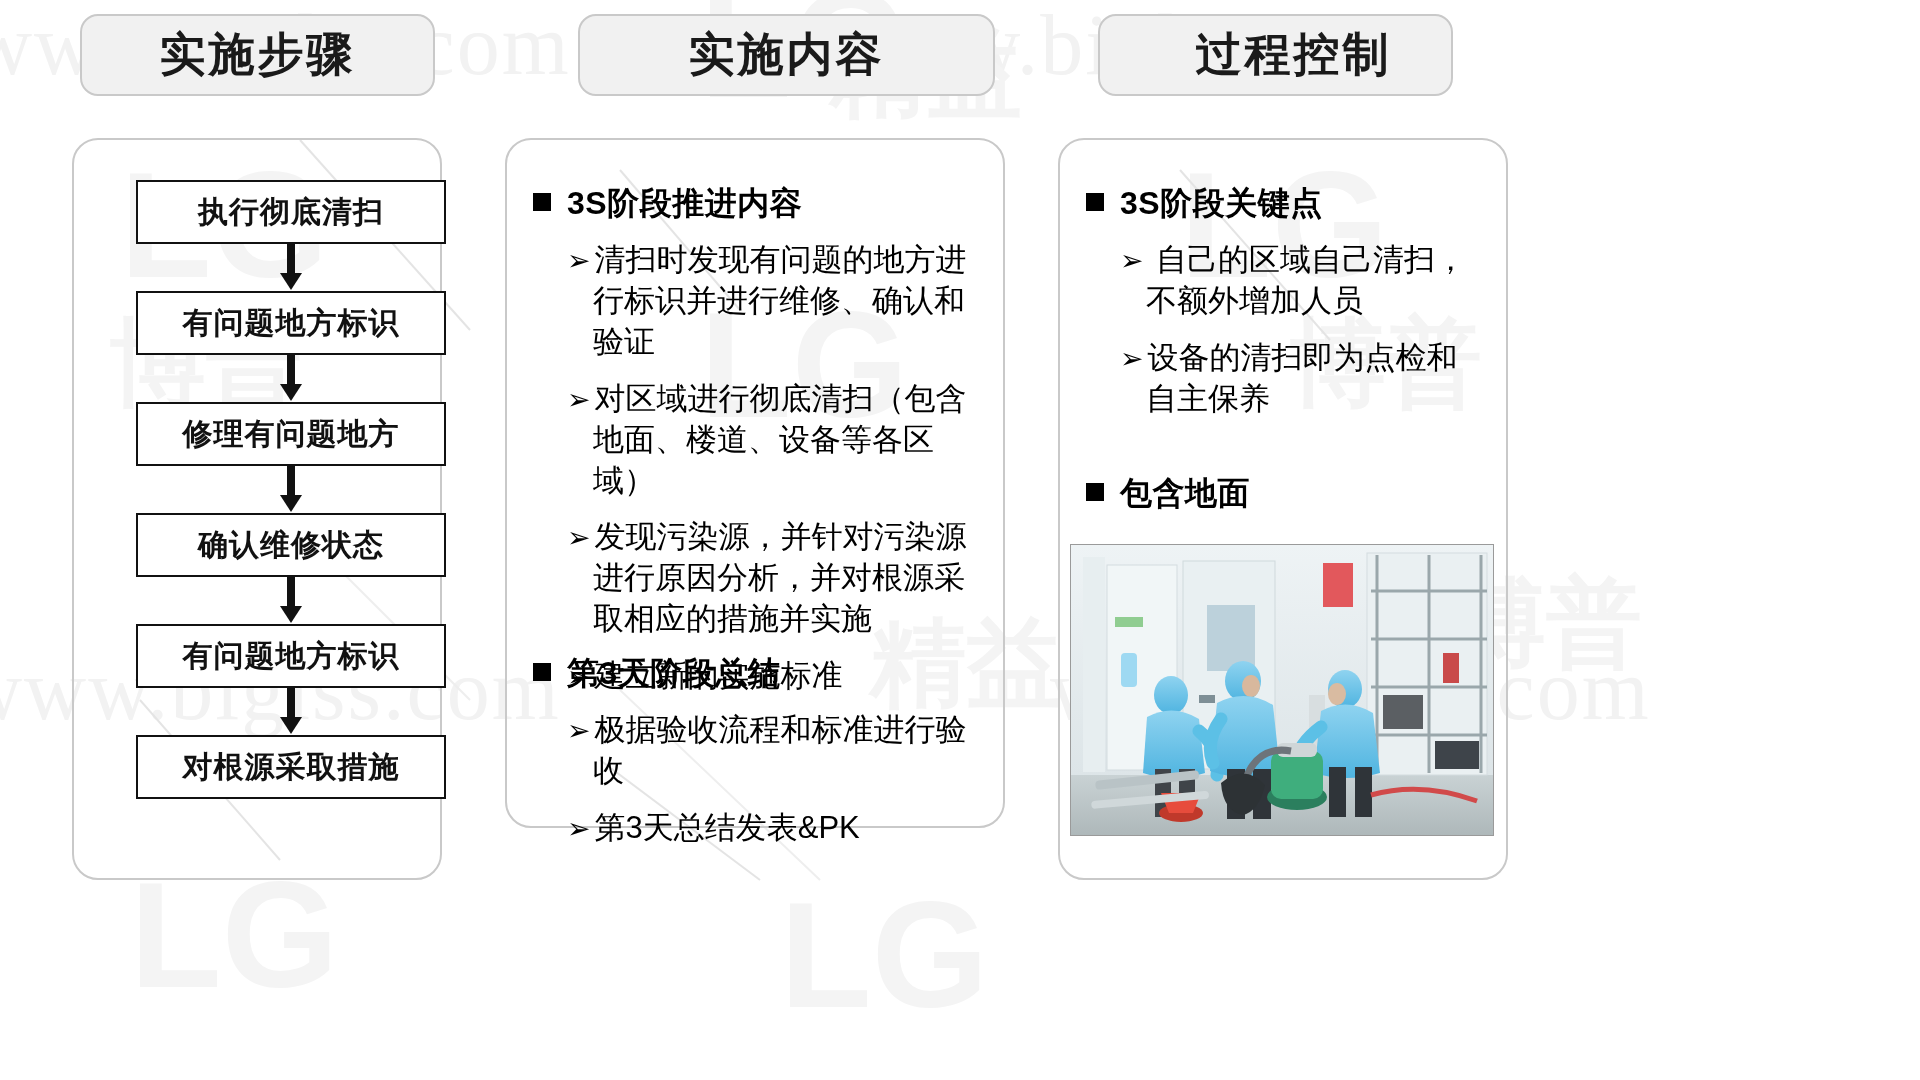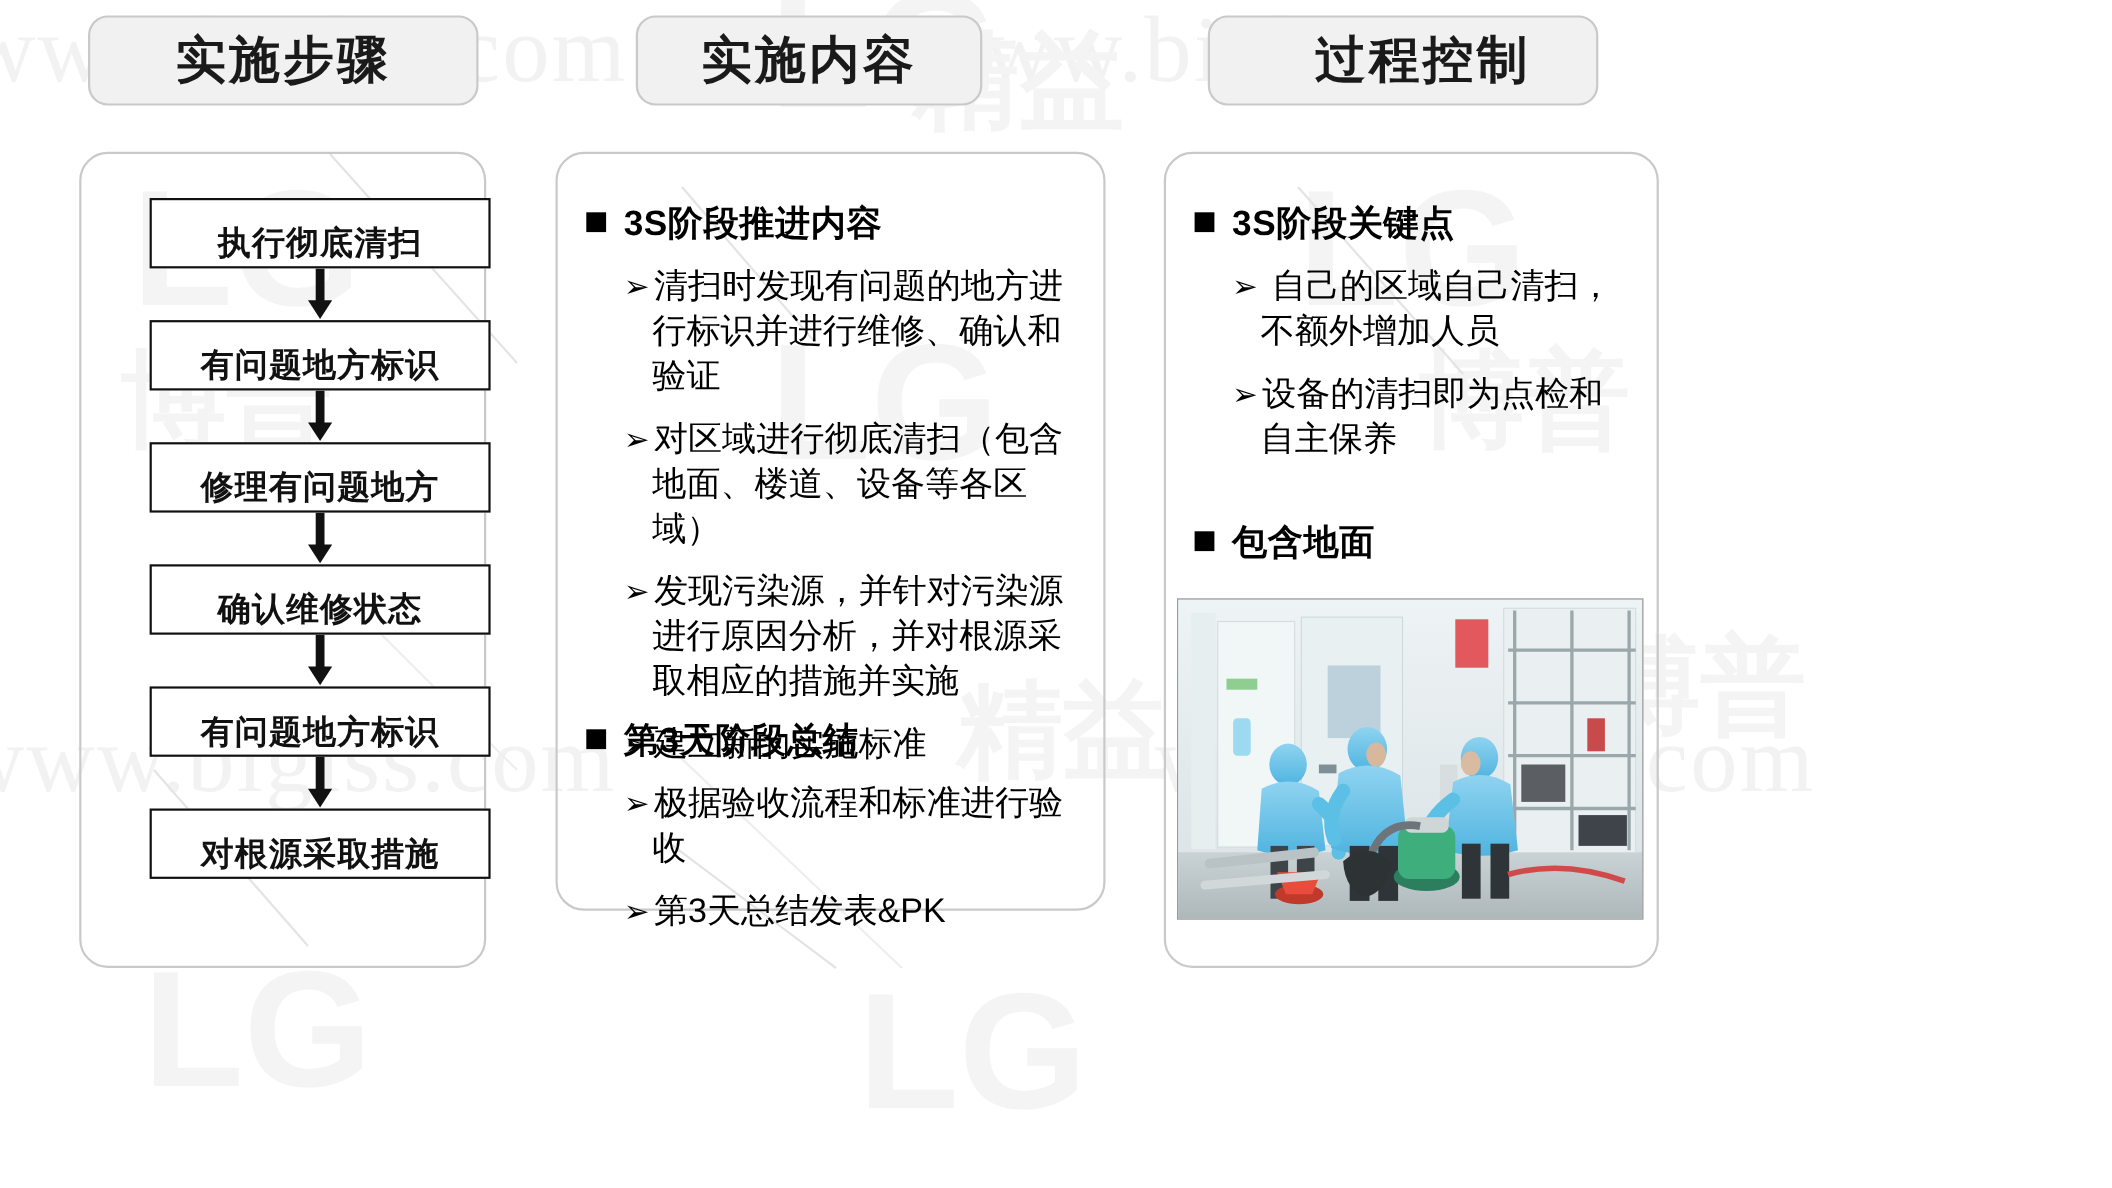--- a/index.html
+++ b/index.html
@@ -111,21 +111,21 @@
     left: 62px;
     top: 40px;
     width: 310px;
   }
   .flow-box {
     width: 310px;
     height: 64px;
     border: 2px solid #111111;
     background: #ffffff;
     display: flex;
-    align-items: flex-end;
+    align-items: center;
     justify-content: center;
     box-sizing: border-box;
   }
   .flow-box span {
     font-size: 30px;
     font-weight: bold;
     color: #111111;
     letter-spacing: 1px;
     white-space: nowrap;
   }
@@ -224,21 +224,21 @@
     <line x1="620" y1="690" x2="820" y2="880" stroke="#eeeeee" stroke-width="2"></line>
     <line x1="330" y1="560" x2="470" y2="700" stroke="#eeeeee" stroke-width="2"></line>
   </svg>
 
   <div class="content">
 
     <div class="pill" style="left:80px;top:14px;width:355px;height:82px;">
       <span class="pill-text">实施步骤</span>
     </div>
 
-    <div class="pill" style="left:578px;top:14px;width:315px;height:82px;">
+    <div class="pill" style="left:578px;top:14px;width:417px;height:82px;">
       <span class="pill-text">实施内容</span>
     </div>
 
     <div class="pill" style="left:1098px;top:14px;width:355px;height:82px;padding-left:36px;">
       <span class="pill-text">过程控制</span>
     </div>
 
     <div class="panel" style="left:72px;top:138px;width:370px;height:742px;">
 
       <div class="flow">

